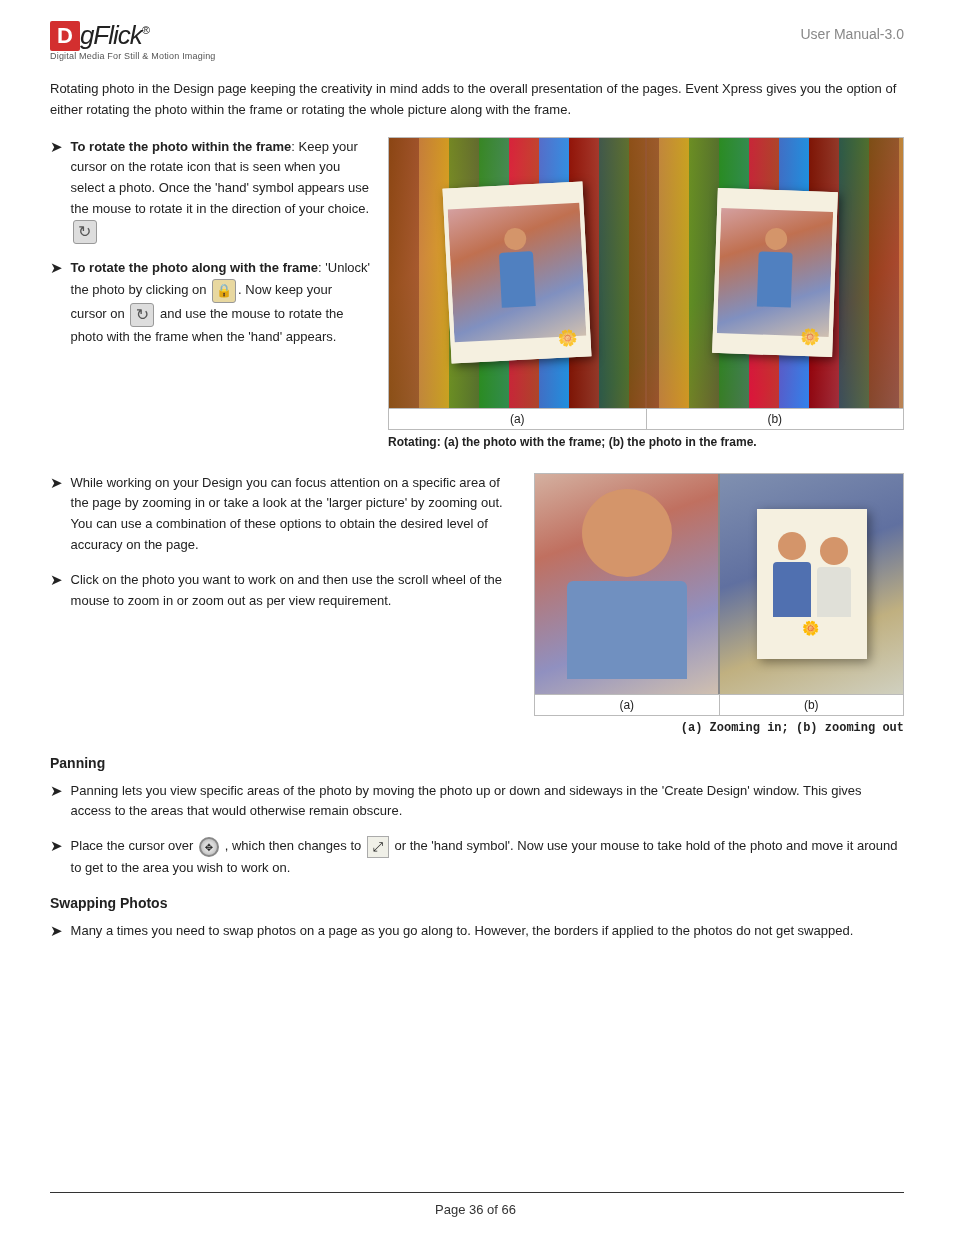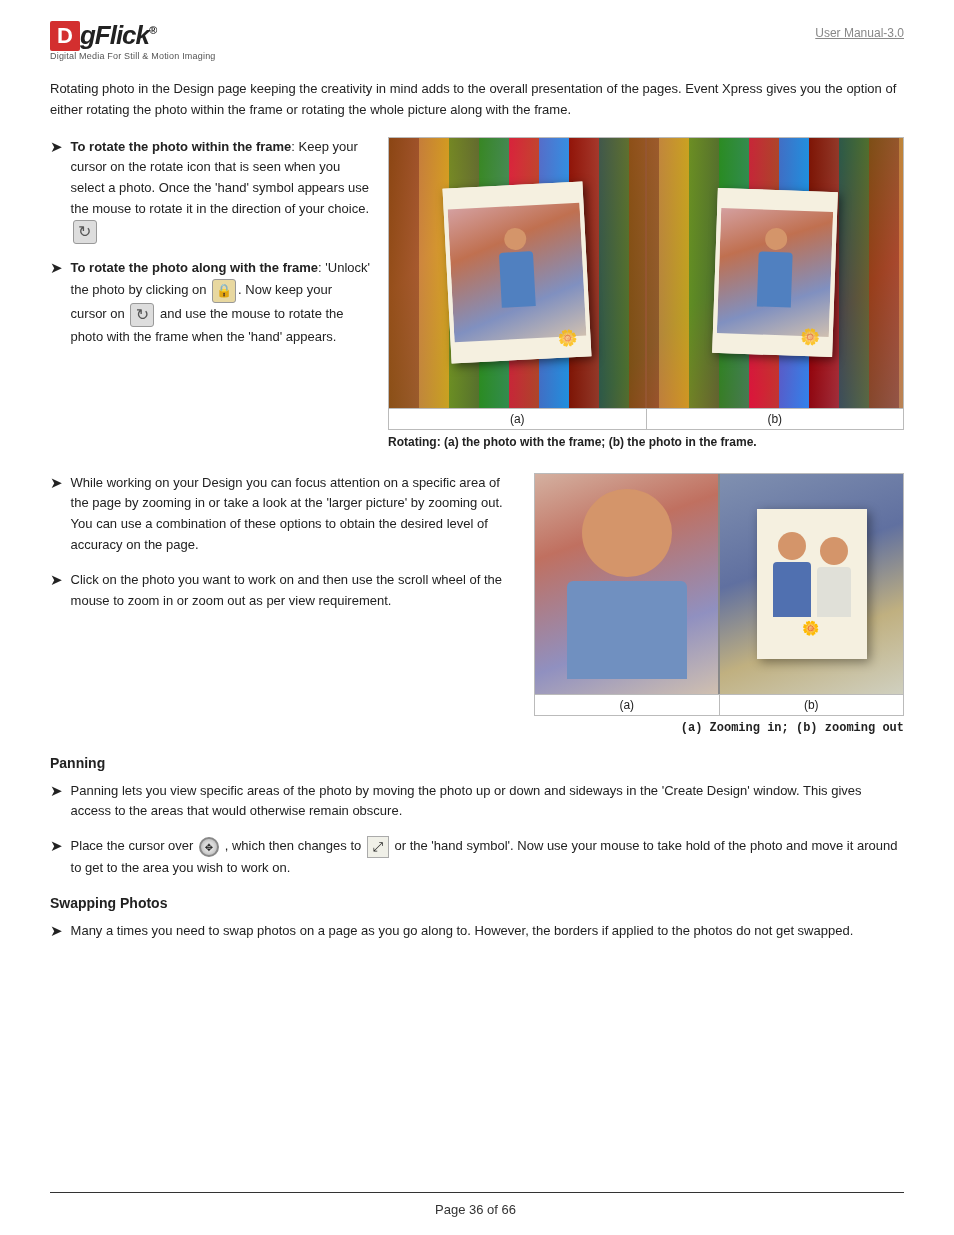--- a/index.html
+++ b/index.html
@@ -33,45 +33,44 @@
       color: #fff;
       font-size: 22px;
       font-weight: bold;
       padding: 4px 7px;
       margin-right: 0px;
       border-radius: 2px;
       line-height: 1;
     }
     .logo-text {
       font-size: 26px;
-      font-weight: bold;
+      font-weight: normal;
       color: #222;
       letter-spacing: -1px;
     }
     .logo-text span {
       font-style: italic;
     }
     .logo-reg {
       font-size: 11px;
       vertical-align: super;
       color: #222;
     }
     .logo-sub {
       font-size: 9px;
       color: #555;
       display: block;
       margin-top: 0px;
       letter-spacing: 0.2px;
       text-align: right;
     }
     .user-manual {
-      font-size: 12px;
+      font-size: 14px;
       color: #888;
       margin-top: 6px;
-      text-decoration: underline;
     }
     h2.section-title {
       font-size: 14px;
       font-weight: bold;
       margin-bottom: 10px;
       margin-top: 4px;
     }
     .intro-text {
       font-size: 13px;
       line-height: 1.6;

